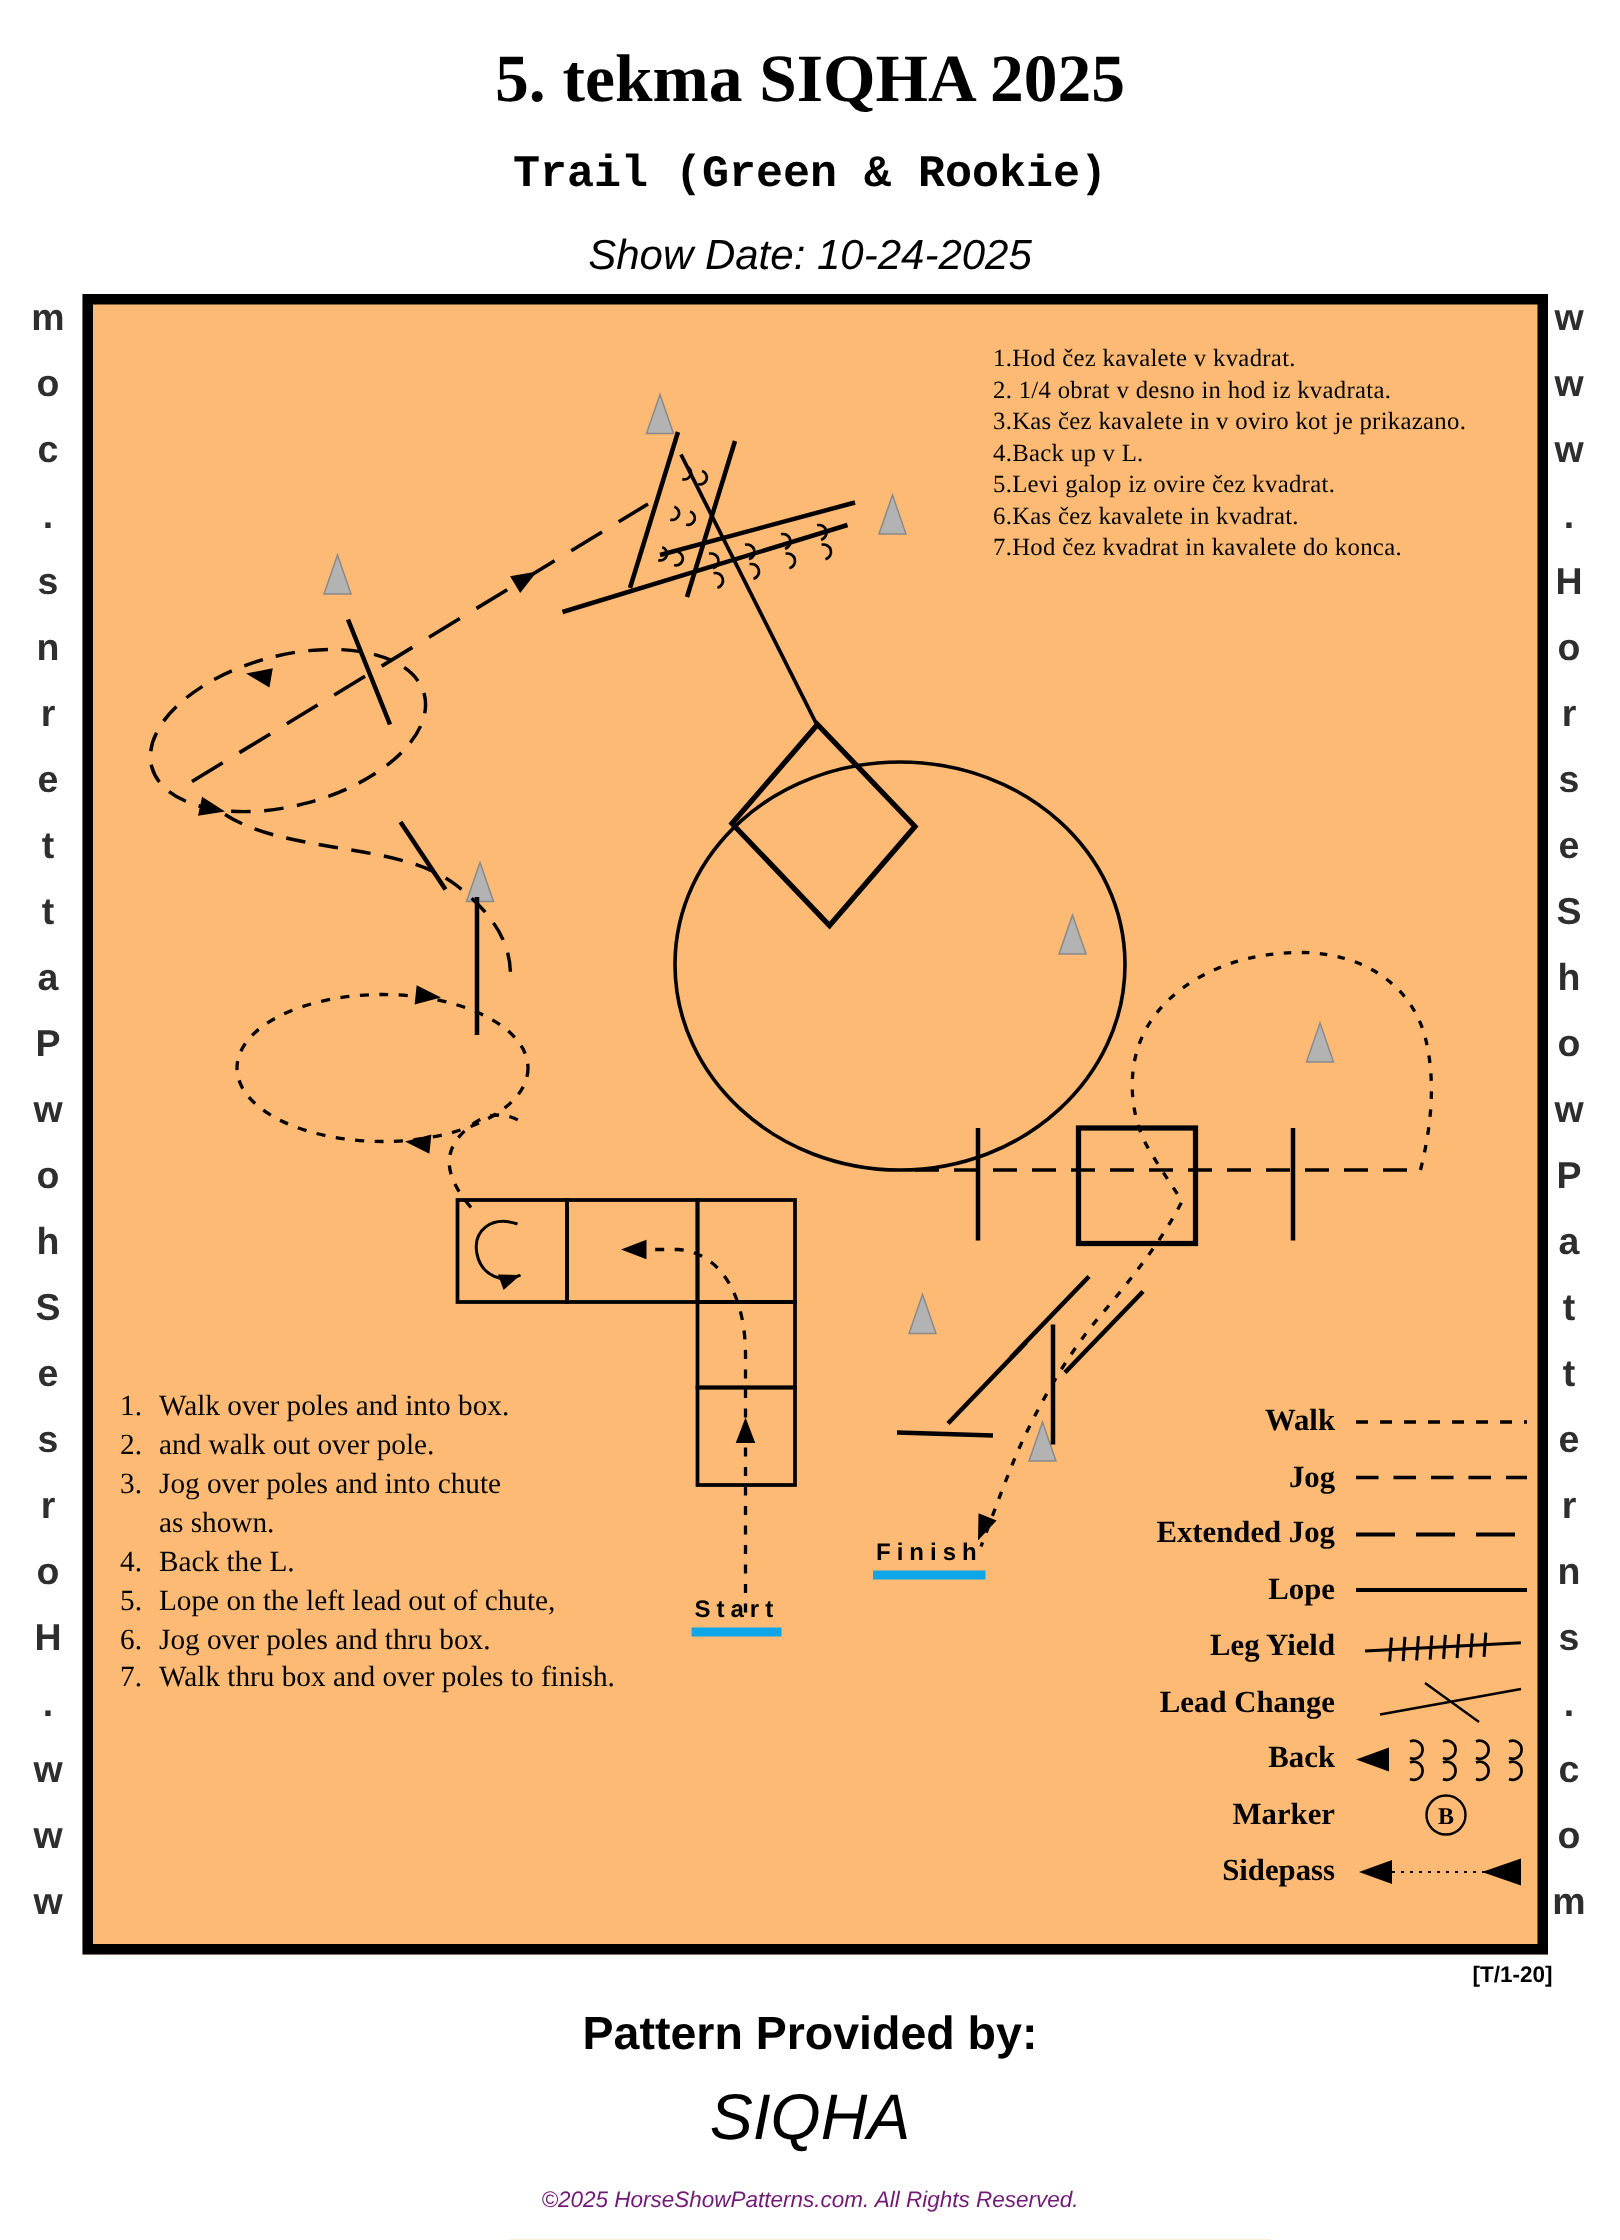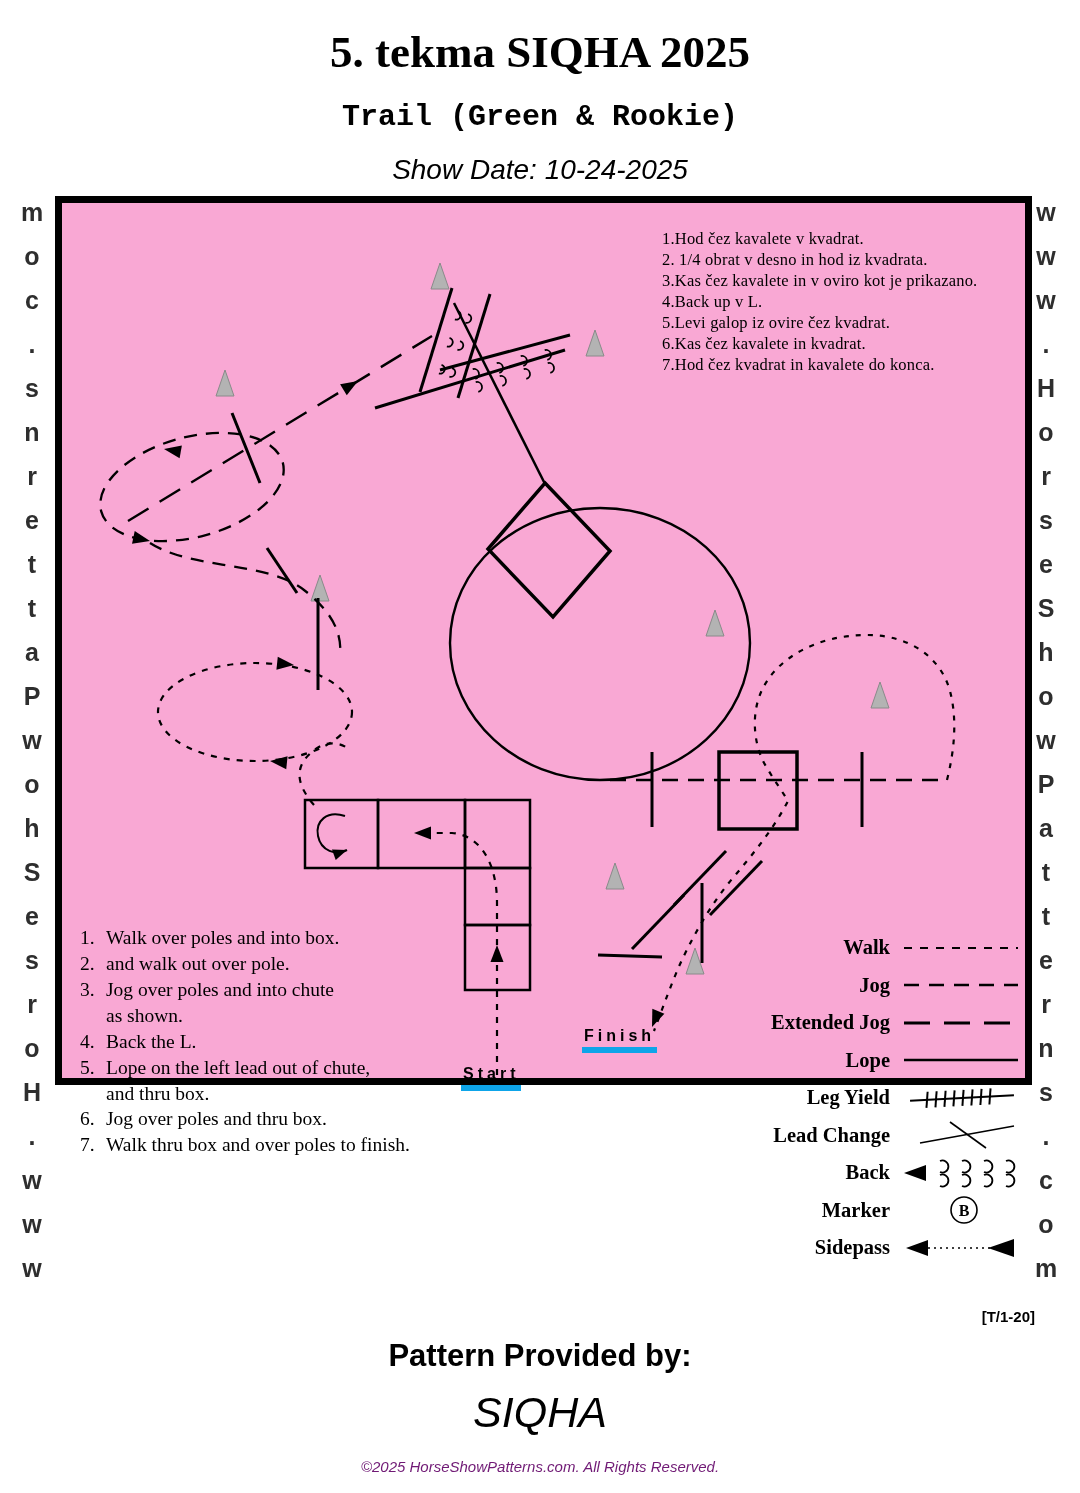--- a/index.html
+++ b/index.html
@@ -12,21 +12,21 @@
     font-family:Liberation Mono, monospace;font-weight:bold;font-size:30px}
   .show-date{position:absolute;top:154px;left:0;width:100%;text-align:center;
     font-family:"Liberation Sans",sans-serif;font-style:italic;font-size:28px}
 
   .wm{position:absolute;top:200px;width:48px;display:flex;flex-direction:column;align-items:center;
     font-family:"Liberation Sans",sans-serif;font-weight:bold;font-size:25px;color:#2e2e2e;line-height:1}
   .wm span{display:block;margin-bottom:19px}
   .wm-left{left:8px}
   .wm-right{right:10px}
 
-  .pattern-box{position:absolute;left:55px;top:196px;width:977px;height:889px;border:7px solid #000;background:#f9a8d4}
+  .pattern-box{position:absolute;left:55px;top:196px;width:977px;height:1107px;border:7px solid #000;background:#fdba74}
   .box-inner{position:absolute;left:0;top:0;width:963px;height:1093px}
   .diagram-svg{position:absolute;left:0;top:0}
 
   .si-block{position:absolute;left:600px;top:26px;width:360px;
     font-size:16.5px;line-height:1.27;letter-spacing:.2px}
 
   .en-block{position:absolute;left:14px;top:722px;width:430px;font-size:19.5px;line-height:1.33}
   .en-item{display:flex}
   .en-num{width:30px;flex:0 0 30px;padding-left:4px}
   .en-text span{display:block}
@@ -250,21 +250,20 @@
       <div class="en-item">
         <span class="en-num">4.</span>
         <span class="en-text">
             <span>Back the L.</span>
           </span>
       </div>
       <div class="en-item">
         <span class="en-num">5.</span>
         <span class="en-text">
             <span>Lope on the left lead out of  chute,</span>
-            <span>and thru box.</span>
           </span>
       </div>
       <div class="en-item">
         <span class="en-num">6.</span>
         <span class="en-text">
             <span>Jog over poles and thru box.</span>
           </span>
       </div>
       <div class="en-item">
         <span class="en-num">7.</span>

